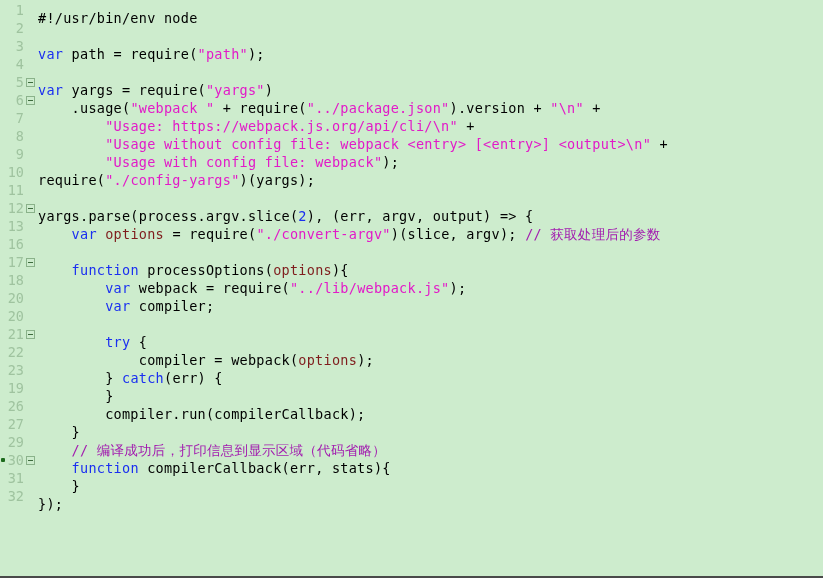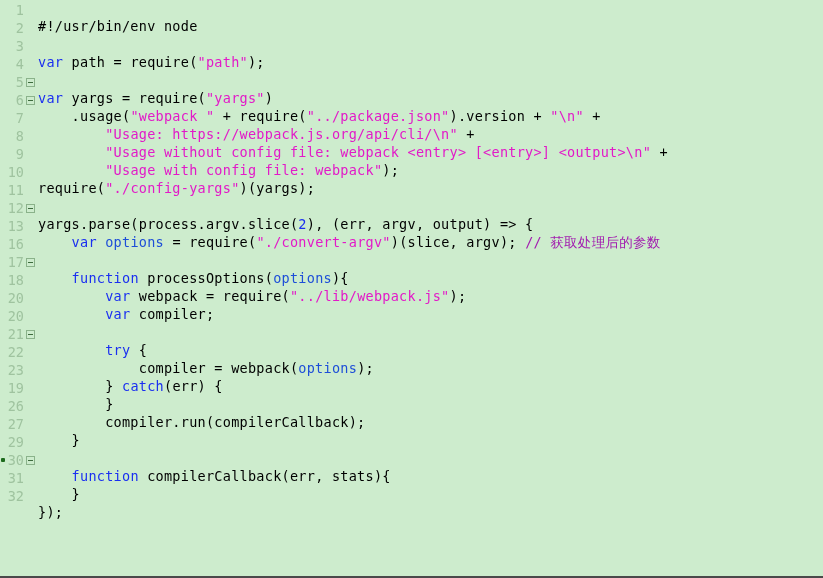--- a/index.html
+++ b/index.html
@@ -68,29 +68,29 @@
     position: absolute;
     left: 1px;
     top: 3px;
     width: 5px;
     height: 1px;
     background: #3d6b3d;
   }
   .src {
     position: absolute;
     left: 38px;
-    top: 16px;
+    top: 8px;
     white-space: pre;
     color: #000000;
     letter-spacing: 0.02em;
   }
   .kw   { color: #1a2ff0; }
   .str  { color: #e21ac8; }
   .cmt  { color: #a21caf; }
-  .var  { color: #1d4ed8; }
+  .var  { color: #7f1d1d; }
   .num  { color: #1a2ff0; }
   .plain{ color: #000000; }
 </style>
 </head>
 <body>
 
 <div id="editor">
   <div id="code-area">
       <div class="code-line"><span class="lineno">1</span><span class="src"><span class="plain">#!/usr/bin/env node</span></span></div>
       <div class="code-line"><span class="lineno">2</span><span class="src"></span></div>
@@ -109,18 +109,18 @@
       <div class="code-line"><span class="lineno">17</span><span class="fold"></span><span class="src"><span class="plain">    </span><span class="kw">function</span><span class="plain"> processOptions(</span><span class="var">options</span><span class="plain">){</span></span></div>
       <div class="code-line"><span class="lineno">18</span><span class="src"><span class="plain">        </span><span class="kw">var</span><span class="plain"> webpack = require(</span><span class="str">"../lib/webpack.js"</span><span class="plain">);</span></span></div>
       <div class="code-line"><span class="lineno">20</span><span class="src"><span class="plain">        </span><span class="kw">var</span><span class="plain"> compiler;</span></span></div>
       <div class="code-line"><span class="lineno">20</span><span class="src"></span></div>
       <div class="code-line"><span class="lineno">21</span><span class="fold"></span><span class="src"><span class="plain">        </span><span class="kw">try</span><span class="plain"> {</span></span></div>
       <div class="code-line"><span class="lineno">22</span><span class="src"><span class="plain">            compiler = webpack(</span><span class="var">options</span><span class="plain">);</span></span></div>
       <div class="code-line"><span class="lineno">23</span><span class="src"><span class="plain">        } </span><span class="kw">catch</span><span class="plain">(err) {</span></span></div>
       <div class="code-line"><span class="lineno">19</span><span class="src"><span class="plain">        }</span></span></div>
       <div class="code-line"><span class="lineno">26</span><span class="src"><span class="plain">        compiler.run(compilerCallback);</span></span></div>
       <div class="code-line"><span class="lineno">27</span><span class="src"><span class="plain">    }</span></span></div>
-      <div class="code-line"><span class="lineno">29</span></div>
+      <div class="code-line"><span class="lineno">29</span><span class="src"><span class="plain">    </span><span class="cmt">// 编译成功后，打印信息到显示区域（代码省略）</span></span></div>
       <div class="code-line"><span class="bp-marker"></span><span class="lineno">30</span><span class="fold"></span><span class="src"><span class="plain">    </span><span class="kw">function</span><span class="plain"> compilerCallback(err, stats){</span></span></div>
       <div class="code-line"><span class="lineno">31</span><span class="src"><span class="plain">    }</span></span></div>
       <div class="code-line"><span class="lineno">32</span><span class="src"><span class="plain">});</span></span></div>
     </div>
 </div>
 
 </body></html>

